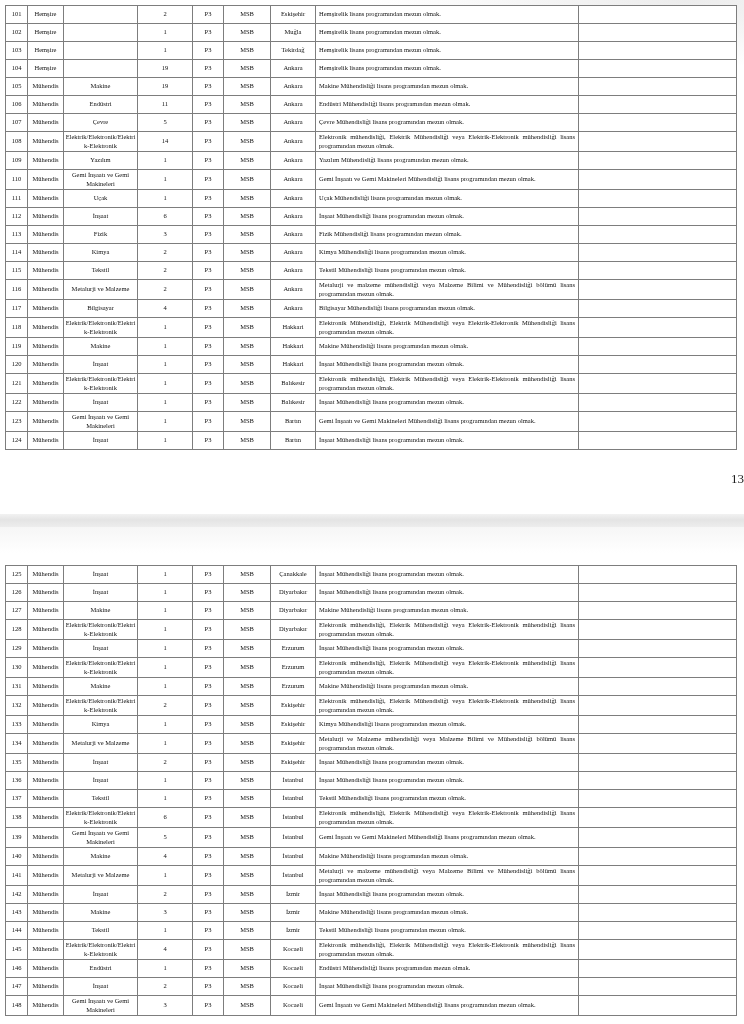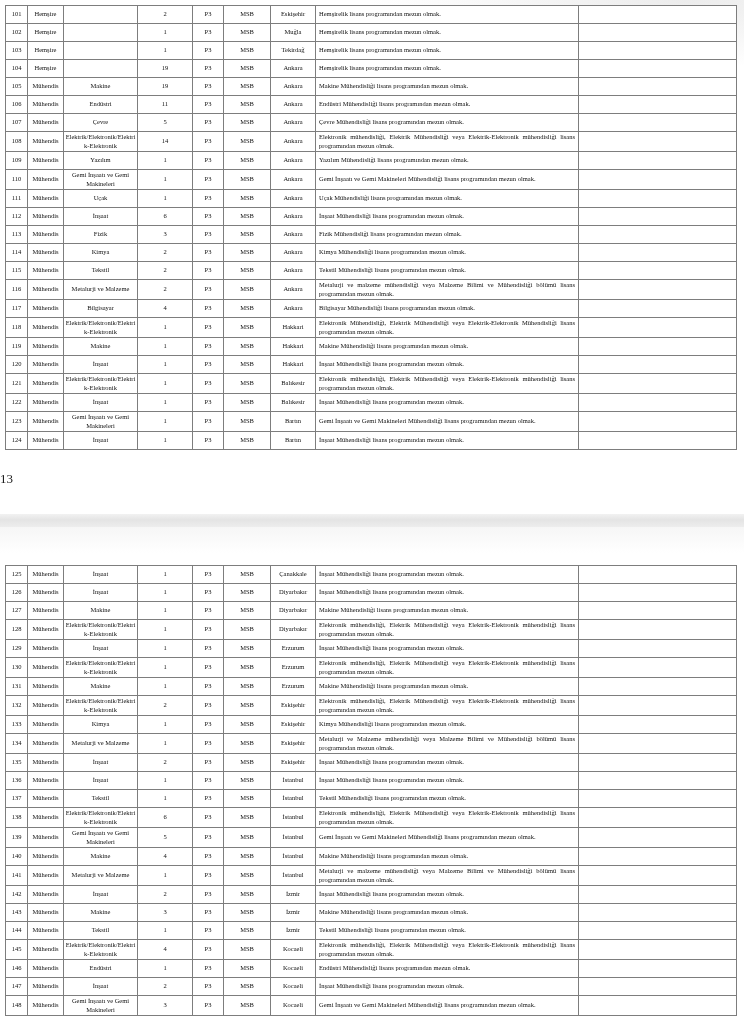--- a/index.html
+++ b/index.html
@@ -35,21 +35,21 @@
     border:1px solid #7d7d7d;
     font-size:6.5px;line-height:8.5px;
     text-align:center;vertical-align:middle;
     padding:1px 2px;height:15px;
     overflow:hidden;word-wrap:break-word;
   }
   td.c-req{text-align:justify;padding-left:3px;padding-right:3px;}
   td.c-spec{padding-left:1px;padding-right:1px;}
   .pageno{
     position:absolute;left:0;width:744px;top:471px;
-    text-align:left;font-size:13px;color:#1a1a1a;
+    text-align:right;font-size:13px;color:#1a1a1a;
   }
 </style>
 </head>
 <body>
 
 <div class="page" id="page1">
   <table class="doc">
     <colgroup>
       <col style="width:22px">
         <col style="width:36px">

